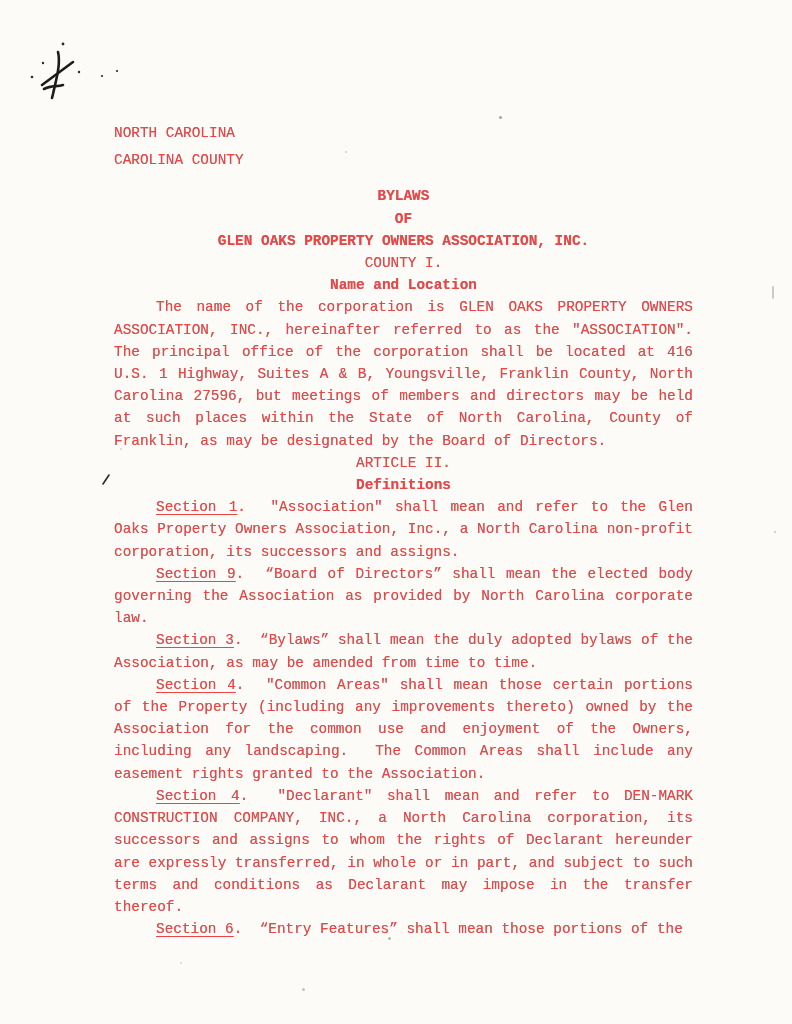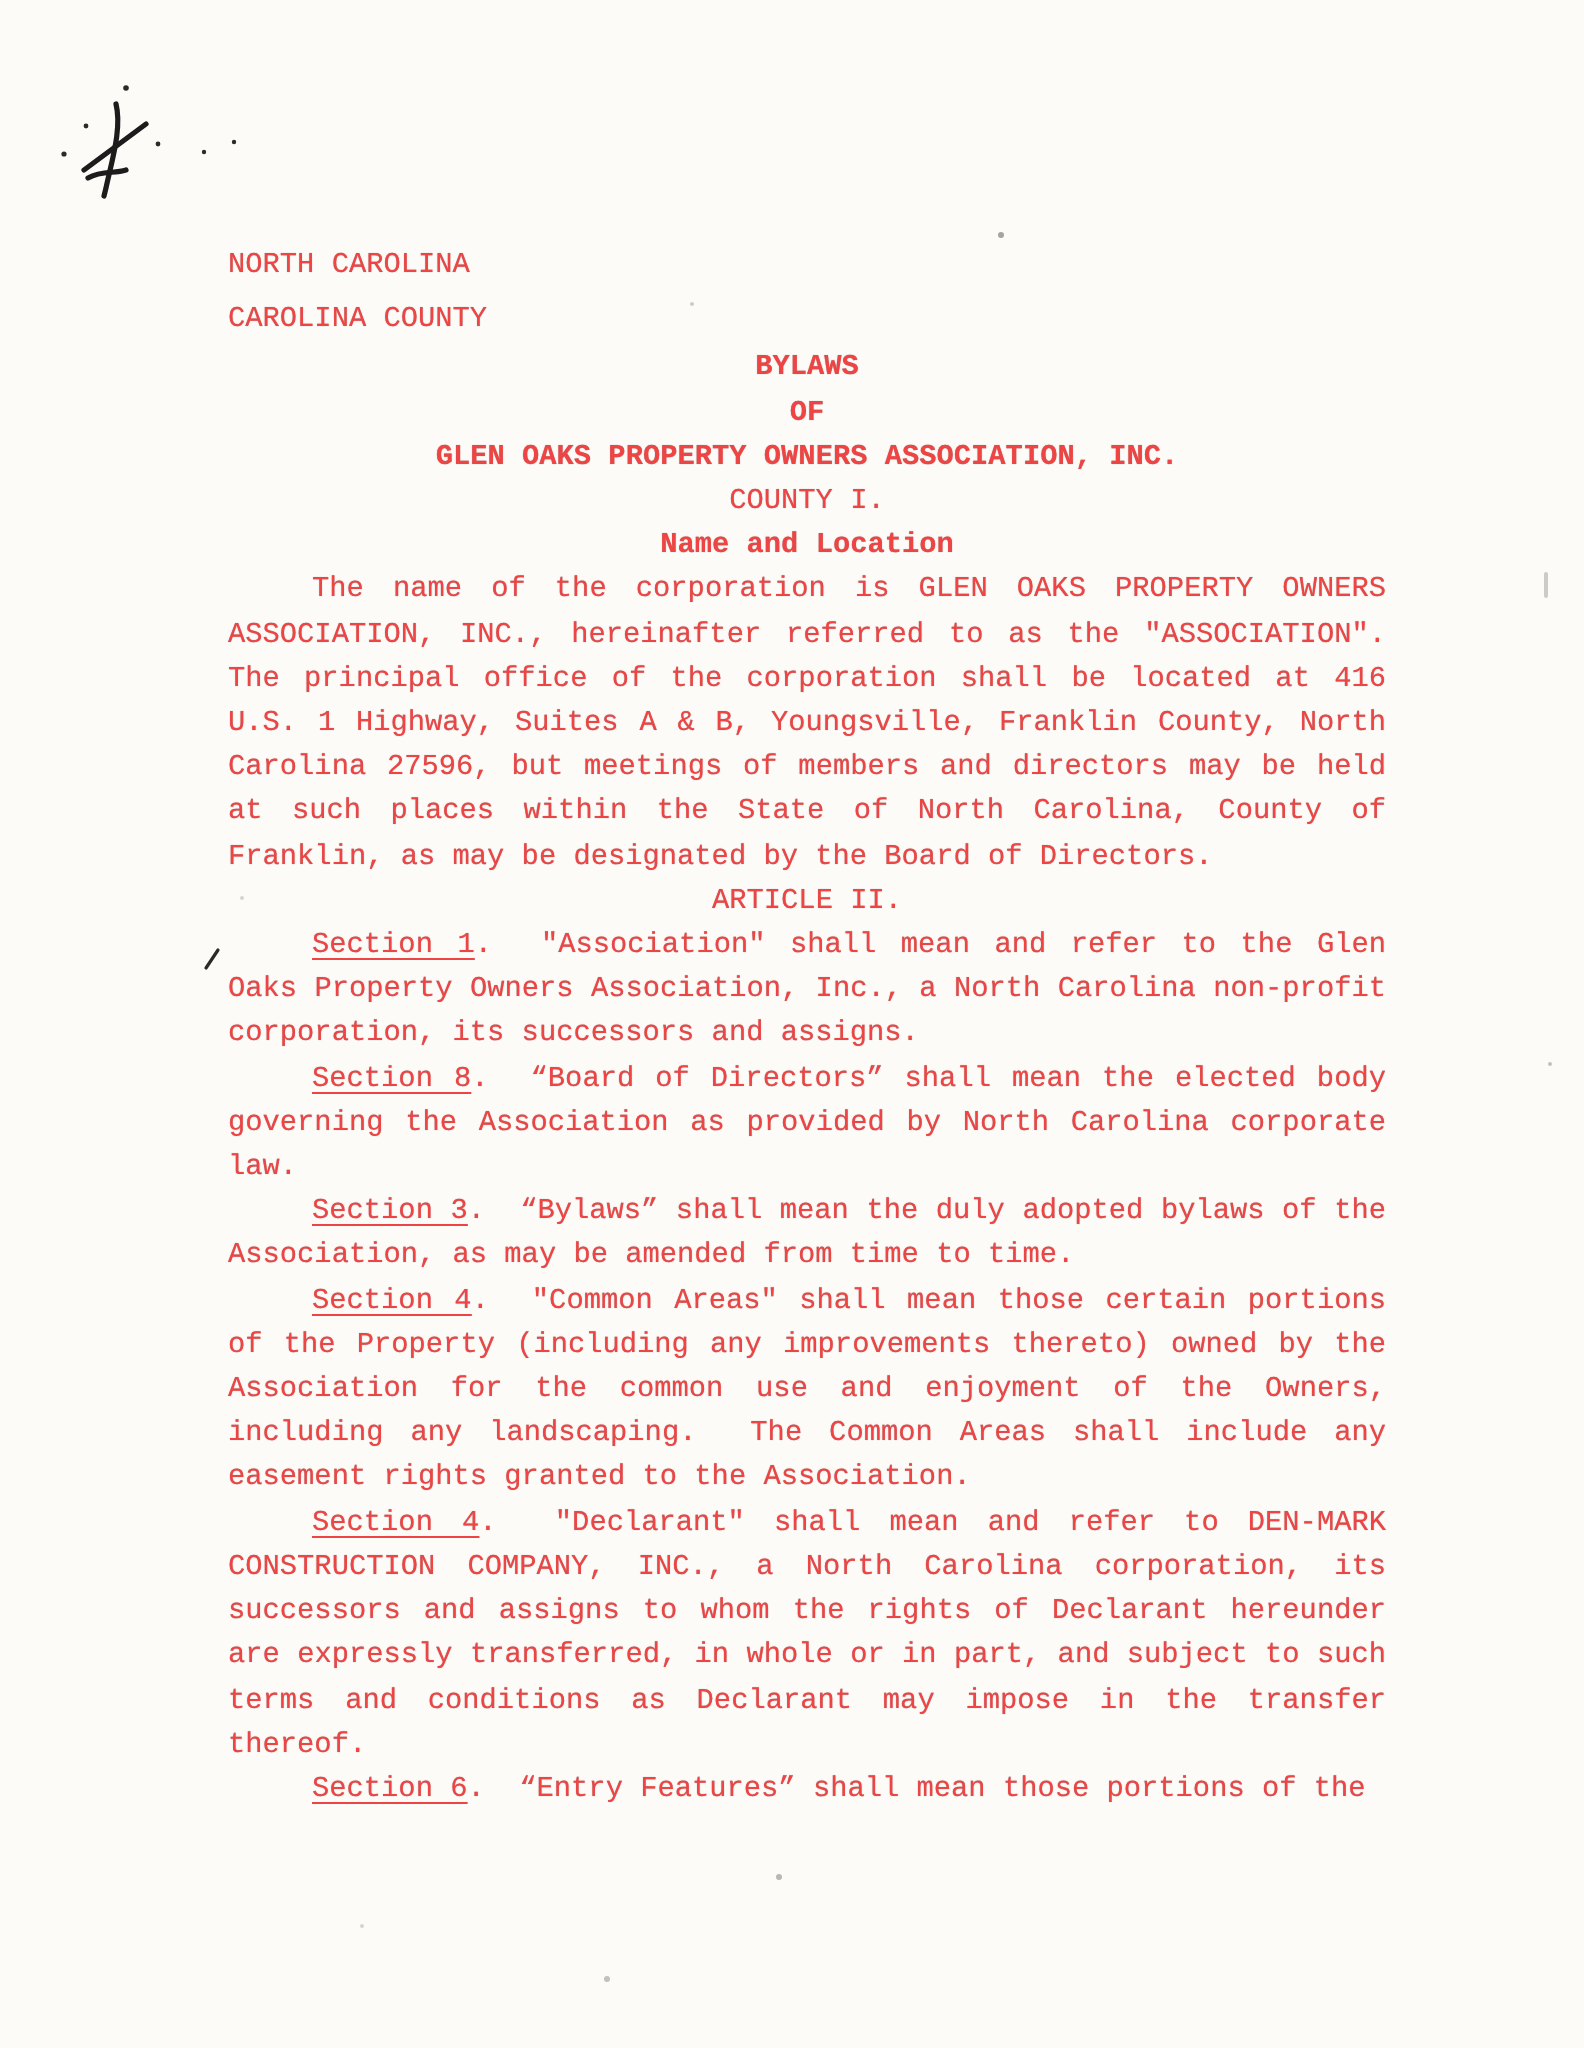--- a/index.html
+++ b/index.html
@@ -22,21 +22,21 @@
     font-size: 14.4px;
   }
   .line {
     line-height: 22.2px;
     white-space: pre;
   }
   .left   { text-align: left; }
   .center { text-align: center; }
   .bold   { font-weight: bold; }
   .mt4 { margin-top: 5px; }
-  .mt2 { margin-top: 2px; }
+  .mt2 { margin-top: 14px; }
   p.body {
     margin: 0;
     line-height: 22.2px;
     text-align: justify;
     text-indent: 42px;
     white-space: pre-wrap;
   }
   .seclabel {
     text-decoration: underline;
     text-decoration-thickness: 1px;
@@ -89,24 +89,25 @@
     <div class="line center bold mt2">BYLAWS</div>
     <div class="line center bold">OF</div>
     <div class="line center bold">GLEN OAKS PROPERTY OWNERS ASSOCIATION, INC.</div>
 
     <div class="line center">COUNTY I.</div>
     <div class="line center bold">Name and Location</div>
 
     <p class="body">The name of the corporation is GLEN OAKS PROPERTY OWNERS ASSOCIATION, INC., hereinafter referred to as the "ASSOCIATION".  The principal office of the corporation shall be located at 416 U.S. 1 Highway, Suites A &amp; B, Youngsville, Franklin County, North Carolina 27596, but meetings of members and directors may be held at such places within the State of North Carolina, County of Franklin, as may be designated by the Board of Directors.</p>
 
     <div class="line center">ARTICLE II.</div>
+    <div class="line center bold">Definitions</div>
 
     <p class="body"><span class="seclabel">Section 1</span><span>.  "Association" shall mean and refer to the Glen Oaks Property Owners Association, Inc., a North Carolina non-profit corporation, its successors and assigns.</span></p>
 
-    <p class="body"><span class="seclabel">Section 8</span><span>.  “Board of Directors” shall mean the elected body governing the Association as provided by North Carolina corporate law.</span></p>
+    <p class="body"><span class="seclabel">Section 9</span><span>.  “Board of Directors” shall mean the elected body governing the Association as provided by North Carolina corporate law.</span></p>
 
     <p class="body"><span class="seclabel">Section 3</span><span>.  “Bylaws” shall mean the duly adopted bylaws of the Association, as may be amended from time to time.</span></p>
 
     <p class="body"><span class="seclabel">Section 4</span><span>.  "Common Areas" shall mean those certain portions of the Property (including any improvements thereto) owned by the Association for the common use and enjoyment of the Owners, including any landscaping.  The Common Areas shall include any easement rights granted to the Association.</span></p>
 
     <p class="body"><span class="seclabel">Section 4</span><span>.  "Declarant" shall mean and refer to DEN-MARK CONSTRUCTION COMPANY, INC., a North Carolina corporation, its successors and assigns to whom the rights of Declarant hereunder are expressly transferred, in whole or in part, and subject to such terms and conditions as Declarant may impose in the transfer thereof.</span></p>
 
     <p class="body"><span class="seclabel">Section 6</span><span>.  “Entry Features” shall mean those portions of the</span></p>
   </div>
 </div>

